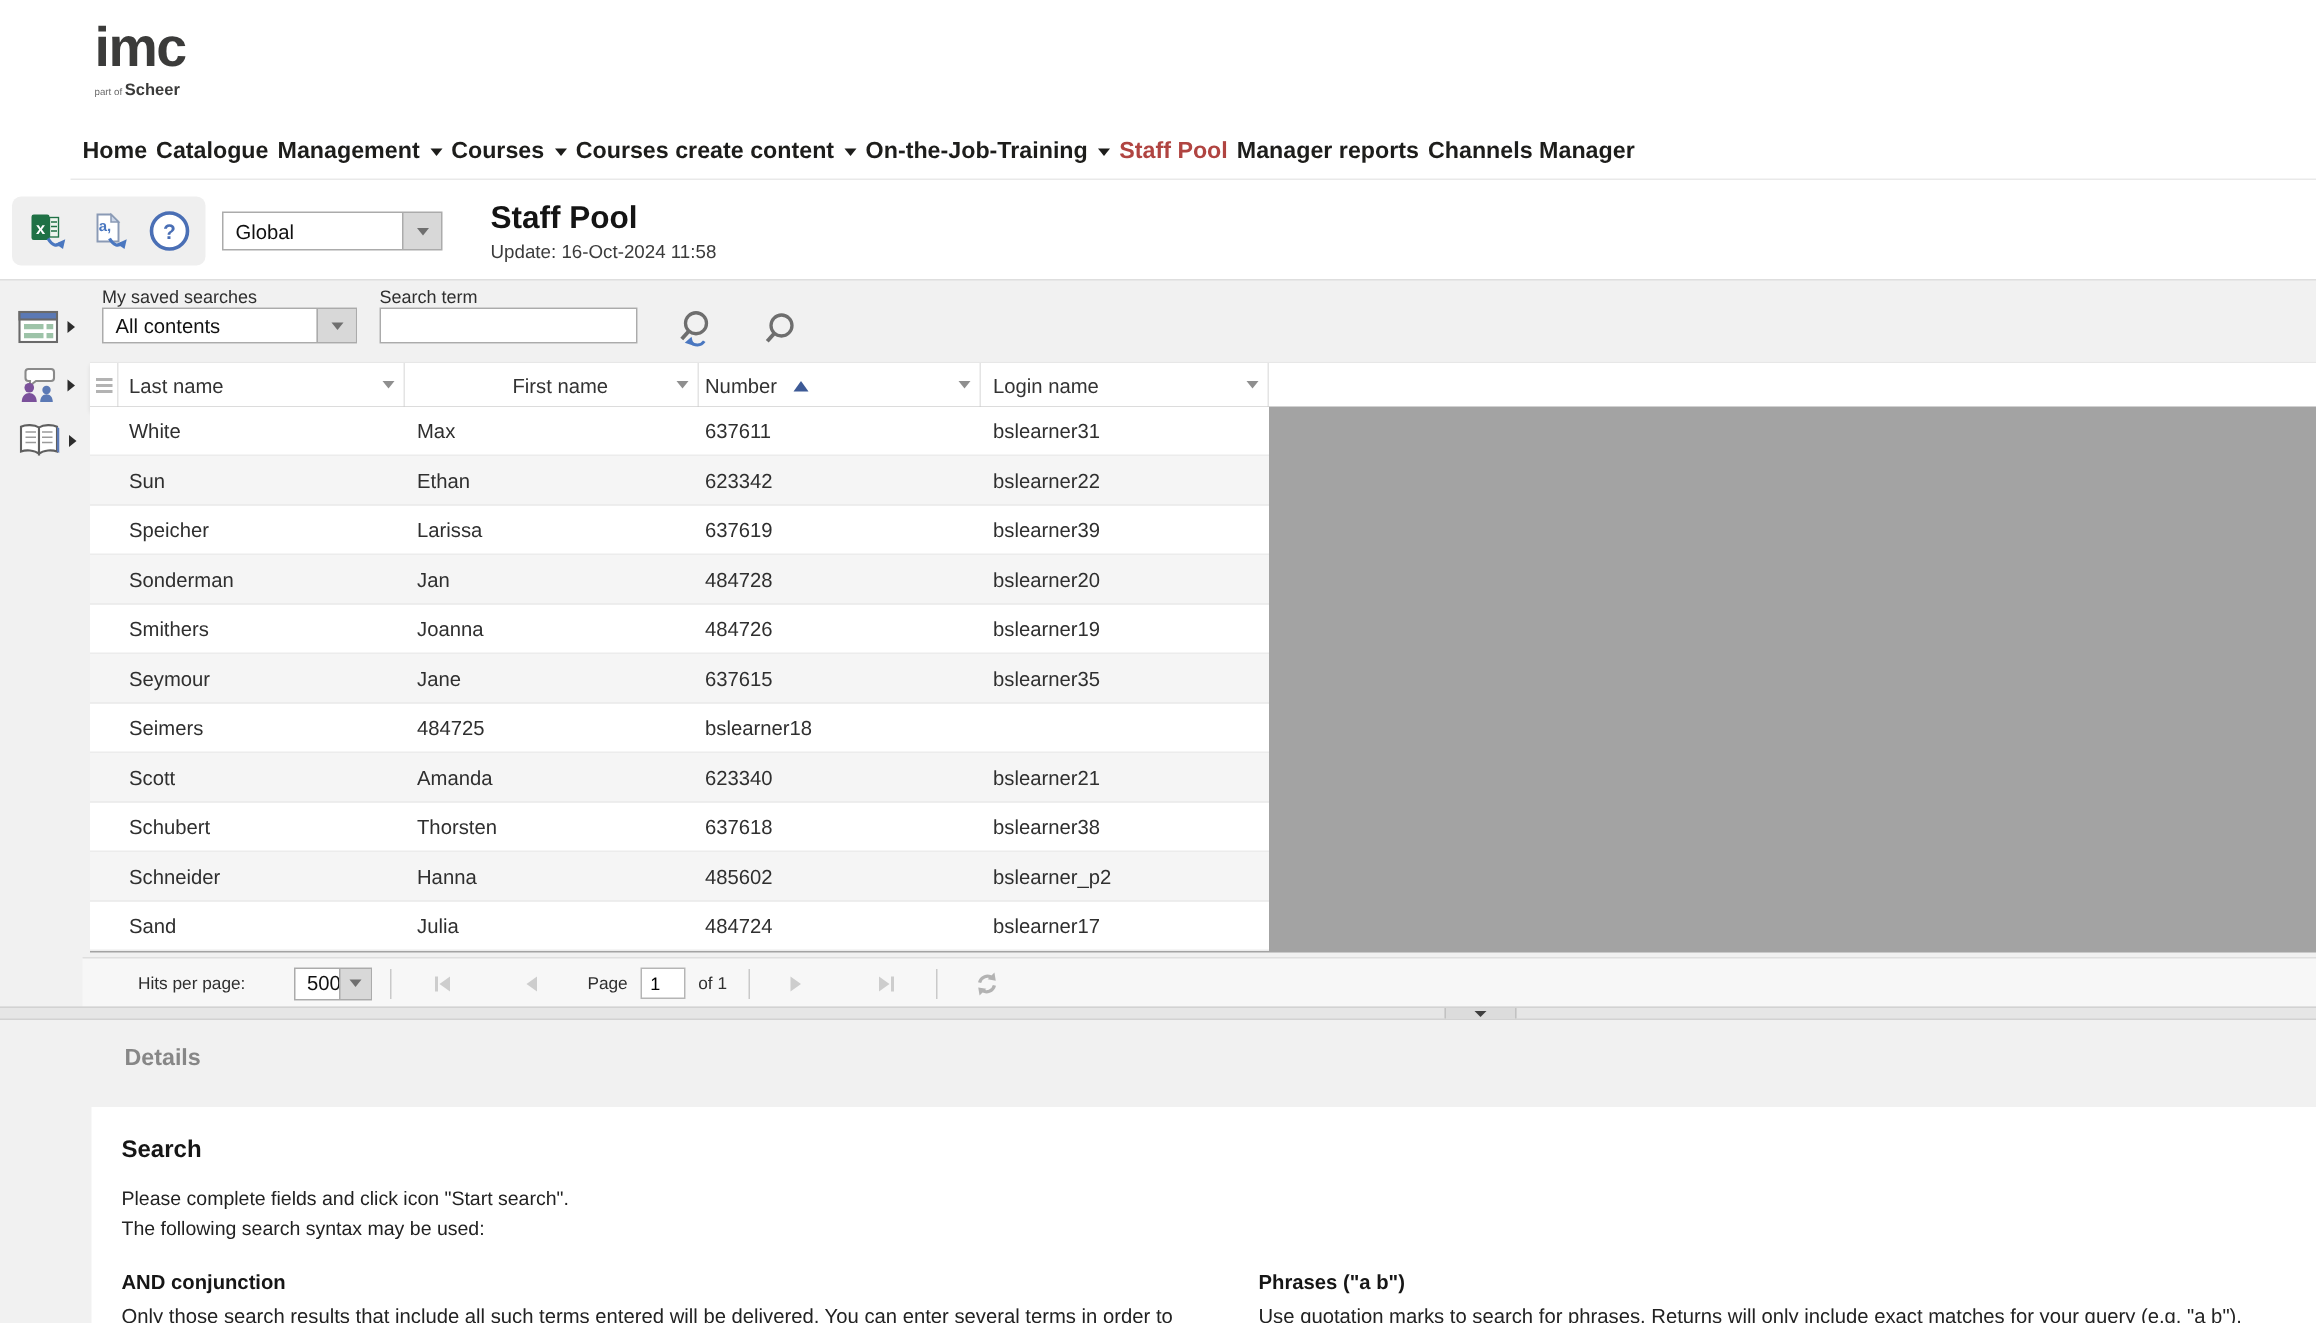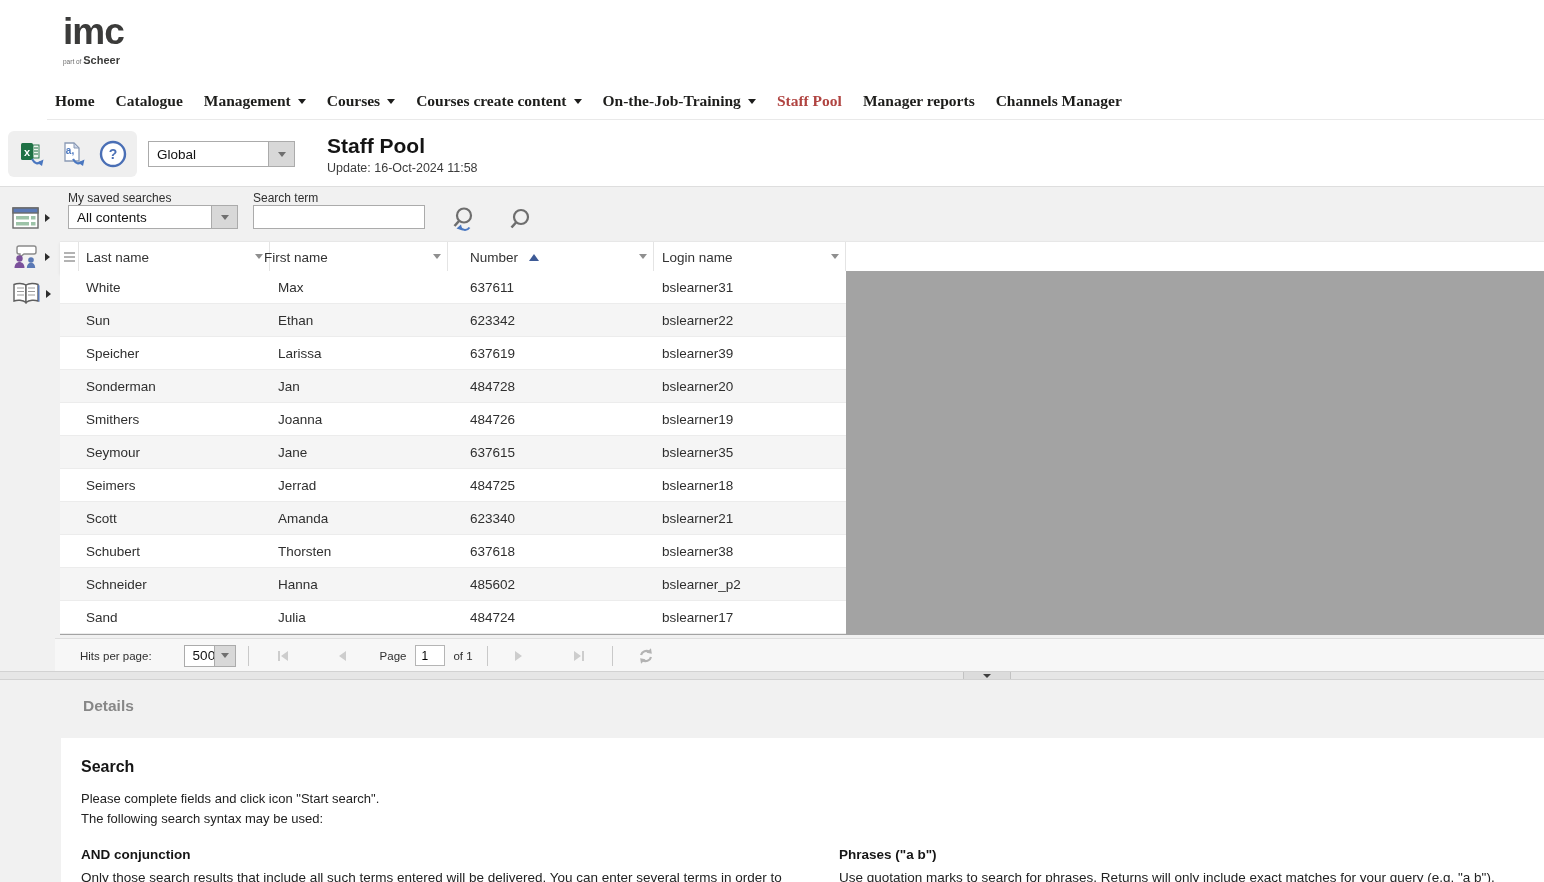--- a/index.html
+++ b/index.html
@@ -7,21 +7,21 @@
        font-family:"Liberation Sans",sans-serif;color:#1d1d1b;}
   #app{position:relative;width:1544px;height:882px;overflow:hidden;background:#fff;}
 
   
   .topbar{position:absolute;top:0;left:0;right:0;height:119px;background:#fff;border-bottom:1px solid #e9e9e9;margin-left:47px;}
   .logo{position:absolute;top:13px;left:16px;line-height:1;}
   .logo-imc{font-size:37px;font-weight:bold;color:#3b3b3a;letter-spacing:-1px;}
   .logo-sub{margin-top:1px;color:#3b3b3a;}
   .logo-sub .tiny{font-size:6.5px;color:#6b6b6b;}
   .logo-sub .bold{font-size:11px;font-weight:bold;}
-  .main-nav{position:absolute;left:8px;bottom:9px;display:flex;gap:21px;align-items:center;font-family:Liberation Serif, serif;}
+  .main-nav{position:absolute;left:8px;bottom:9px;display:flex;gap:6px;align-items:center;}
   .nav-item{display:flex;align-items:center;font-size:15.5px;font-weight:600;color:#1d1d1b;cursor:pointer;white-space:nowrap;}
   .nav-item.active{color:#b04441;}
   .caret-down{display:inline-block;width:0;height:0;border-left:4.5px solid transparent;border-right:4.5px solid transparent;border-top:5.5px solid #1d1d1b;margin-left:7px;}
 
   
   .toolbar{position:absolute;top:120px;left:0;right:0;height:66px;background:#fff;}
   .icon-group{position:absolute;left:8px;top:11px;width:129px;height:46px;background:#efefef;border-radius:6px;
               display:flex;align-items:center;justify-content:space-evenly;}
   .tool-btn{width:32px;height:32px;display:flex;align-items:center;justify-content:center;cursor:pointer;}
   .sel{display:inline-flex;align-items:stretch;background:#fff;border:1px solid #ababab;box-sizing:border-box;}
@@ -248,21 +248,21 @@
     <div class="table-header">
       <div class="grip-cell">
           <i></i>
           <i></i>
           <i></i>
         </div>
     <div class="th" style="left: 18px; width: 192px;">
           <div style="display: inline;">Last name</div>
           <div class="filter"></div>
         </div>
-        <div class="th" style="left: 196px; width: 192px;">
+        <div class="th" style="left: 214px; width: 192px; justify-content: center;">
           <div style="display: inline;">First name</div>
           <div class="filter"></div>
         </div>
         <div class="th" style="left: 402px; width: 192px;">
           <div style="display: inline;">Number</div>
           <div class="sort-asc"></div>
           <div class="filter"></div>
         </div>
         <div class="th" style="left: 594px; width: 192px;">
           <div style="display: inline;">Login name</div>
@@ -301,21 +301,20 @@
           <div class="td td3">bslearner19</div>
         </div>
         <div class="tr alt">
           <div class="td td0">Seymour</div>
           <div class="td td1">Jane</div>
           <div class="td td2">637615</div>
           <div class="td td3">bslearner35</div>
         </div>
         <div class="tr">
           <div class="td td0">Seimers</div>
-          <div class="td td1">Jerrad</div>
           <div class="td td2">484725</div>
           <div class="td td3">bslearner18</div>
         </div>
         <div class="tr alt">
           <div class="td td0">Scott</div>
           <div class="td td1">Amanda</div>
           <div class="td td2">623340</div>
           <div class="td td3">bslearner21</div>
         </div>
         <div class="tr">
@@ -332,21 +331,21 @@
         </div>
         <div class="tr">
           <div class="td td0">Sand</div>
           <div class="td td1">Julia</div>
           <div class="td td2">484724</div>
           <div class="td td3">bslearner17</div>
         </div>
       </div>
 
     <div class="pager">
-      <span style="margin-left:25px">Hits per page:</span>
+      <span style="margin-left:37px">Hits per page:</span>
       <span class="sel hits-sel" style="margin-left:32px">
         <span class="sel-val">500</span>
         <span class="sel-btn"></span>
       </span>
       <span class="pg-sep" style="margin-left:12px"></span>
       <span class="pg-btn" style="margin-left:25px">
           <span class="pg-bar"></span>
           <span class="tri-l"></span>
         </span>
       <span class="pg-btn" style="margin-left:42px">

